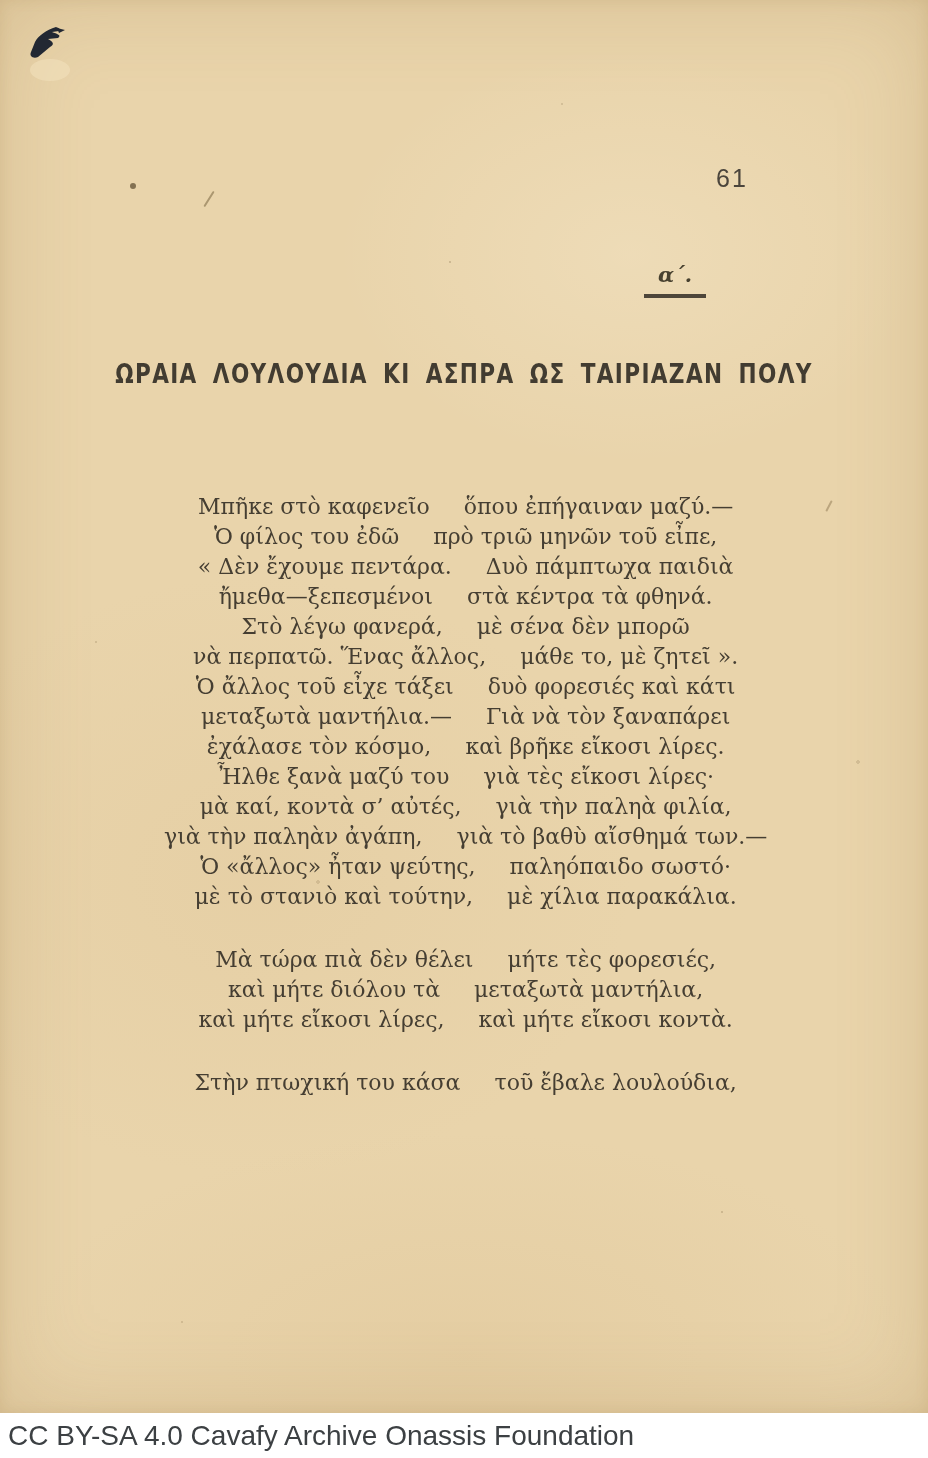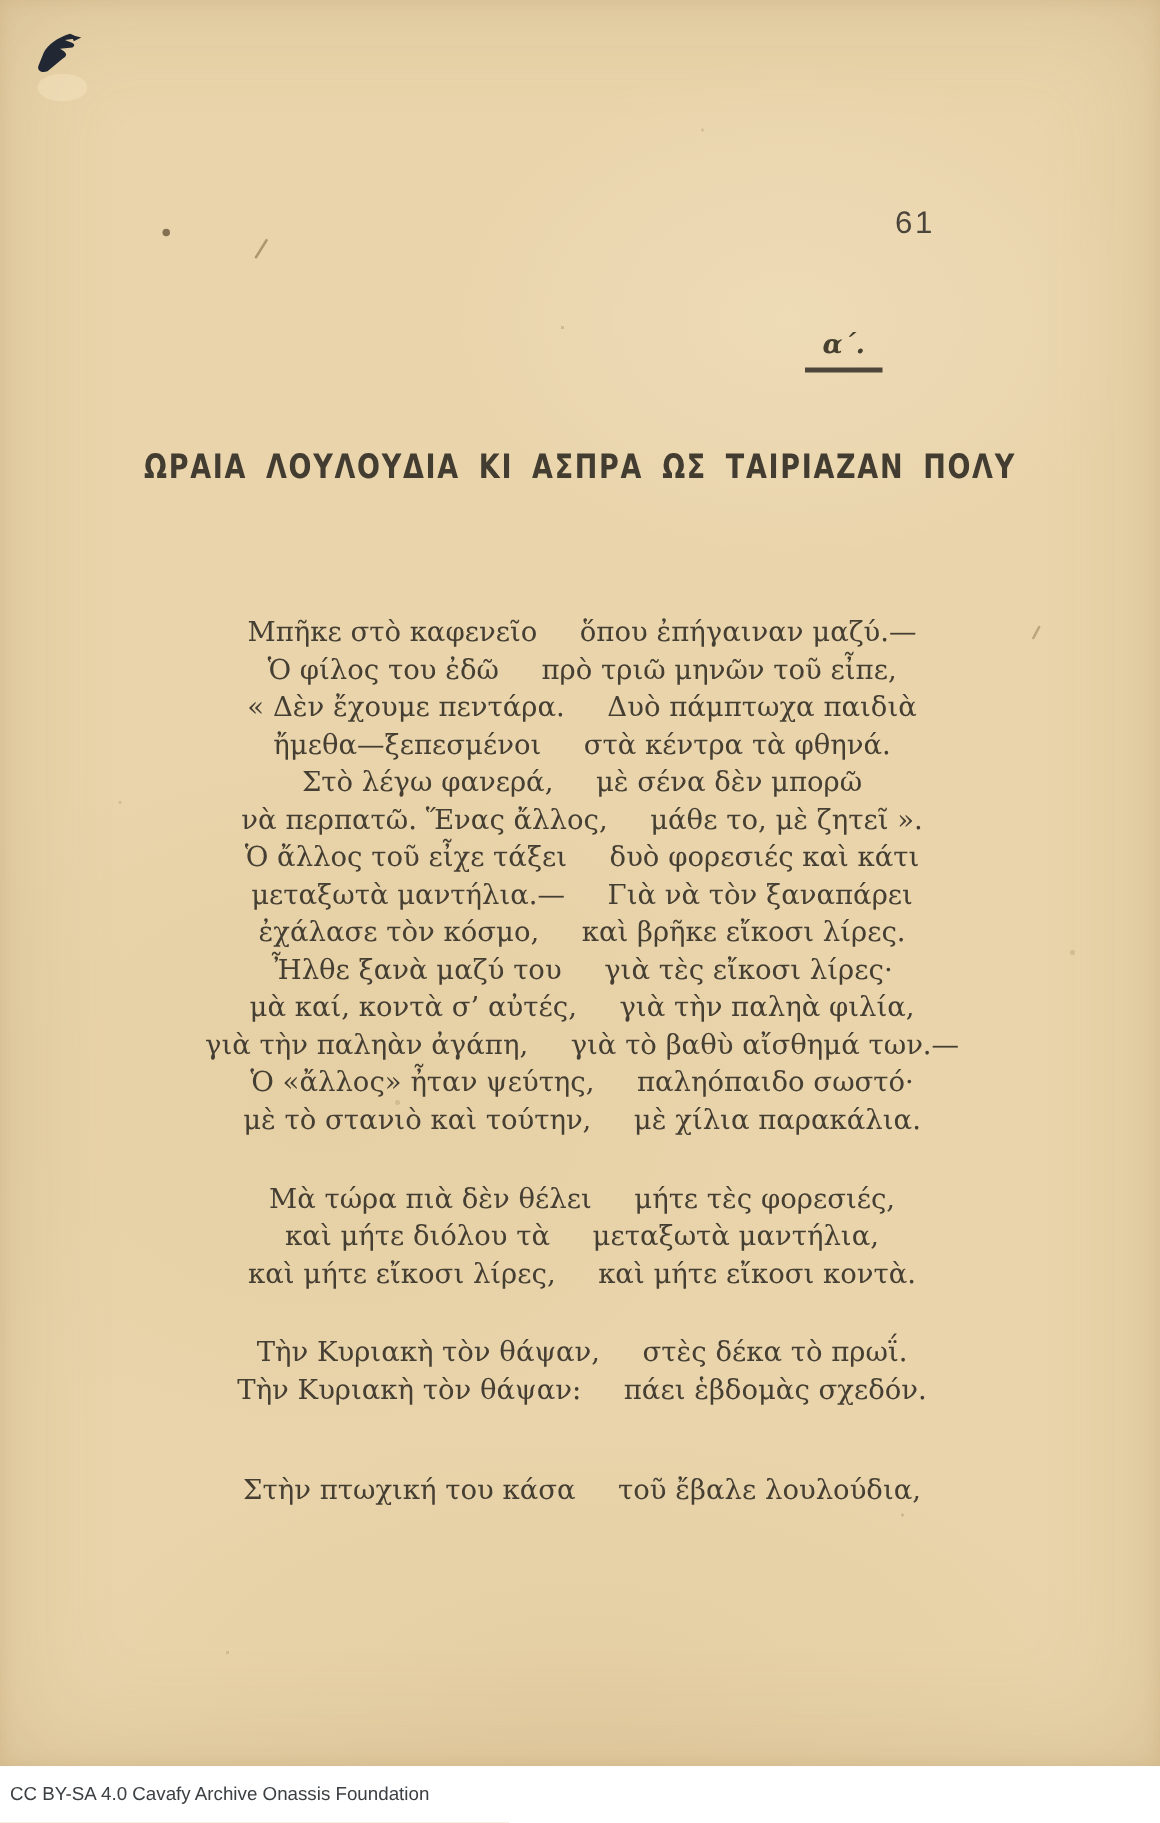--- a/index.html
+++ b/index.html
@@ -116,21 +116,21 @@
   
   .footer-bar{
     position:absolute; left:0; top:1413px;
     width:928px; height:45px;
     background:var(--footer-bg);
     display:flex; align-items:center;
     padding-left:8px;
   }
   .footer-bar span{
     font-family:"Liberation Sans", sans-serif;
-    font-size:15px; color:var(--footer-text);
+    font-size:28px; color:var(--footer-text);
   }
 </style>
 </head>
 <body>
 
 <div class="scan">
 
   <svg class="ink-blob" viewBox="0 0 44 58">
     <ellipse cx="24" cy="44" rx="20" ry="11" fill="#f2e2bd" opacity="0.55"></ellipse>
     <path d="M30 1 C33 2 35 3 33 5 L26 6 C31 8 36 9 32 12
@@ -167,24 +167,20 @@
         <div class="verse-line"><span>γιὰ τὴν παληὰν ἀγάπη,</span><span class="hemi-gap"></span><span>γιὰ τὸ βαθὺ αἴσθημά των.—</span></div>
         <div class="verse-line"><span>Ὁ «ἄλλος» ἦταν ψεύτης,</span><span class="hemi-gap"></span><span>παληόπαιδο σωστό·</span></div>
         <div class="verse-line"><span>μὲ τὸ στανιὸ καὶ τούτην,</span><span class="hemi-gap"></span><span>μὲ χίλια παρακάλια.</span></div>
       </div>
       <div class="stanza">
         <div class="verse-line"><span>Μὰ τώρα πιὰ δὲν θέλει</span><span class="hemi-gap"></span><span>μήτε τὲς φορεσιές,</span></div>
         <div class="verse-line"><span>καὶ μήτε διόλου τὰ</span><span class="hemi-gap"></span><span>μεταξωτὰ μαντήλια,</span></div>
         <div class="verse-line"><span>καὶ μήτε εἴκοσι λίρες,</span><span class="hemi-gap"></span><span>καὶ μήτε εἴκοσι κοντὰ.</span></div>
       </div>
       <div class="stanza">
-        <div class="verse-line"><span>Τὴν Κυριακὴ τὸν θάψαν,</span><span class="hemi-gap"></span><span>στὲς δέκα τὸ πρωΐ.</span></div>
-        <div class="verse-line"><span>Τὴν Κυριακὴ τὸν θάψαν:</span><span class="hemi-gap"></span><span>πάει ἑβδομὰς σχεδόν.</span></div>
-      </div>
-      <div class="stanza">
         <div class="verse-line"><span>Στὴν πτωχική του κάσα</span><span class="hemi-gap"></span><span>τοῦ ἔβαλε λουλούδια,</span></div>
       </div>
     </div>
 
 </div>
 
 <div class="footer-bar">
   <span>CC BY-SA 4.0 Cavafy Archive Onassis Foundation</span>
 </div>
 

